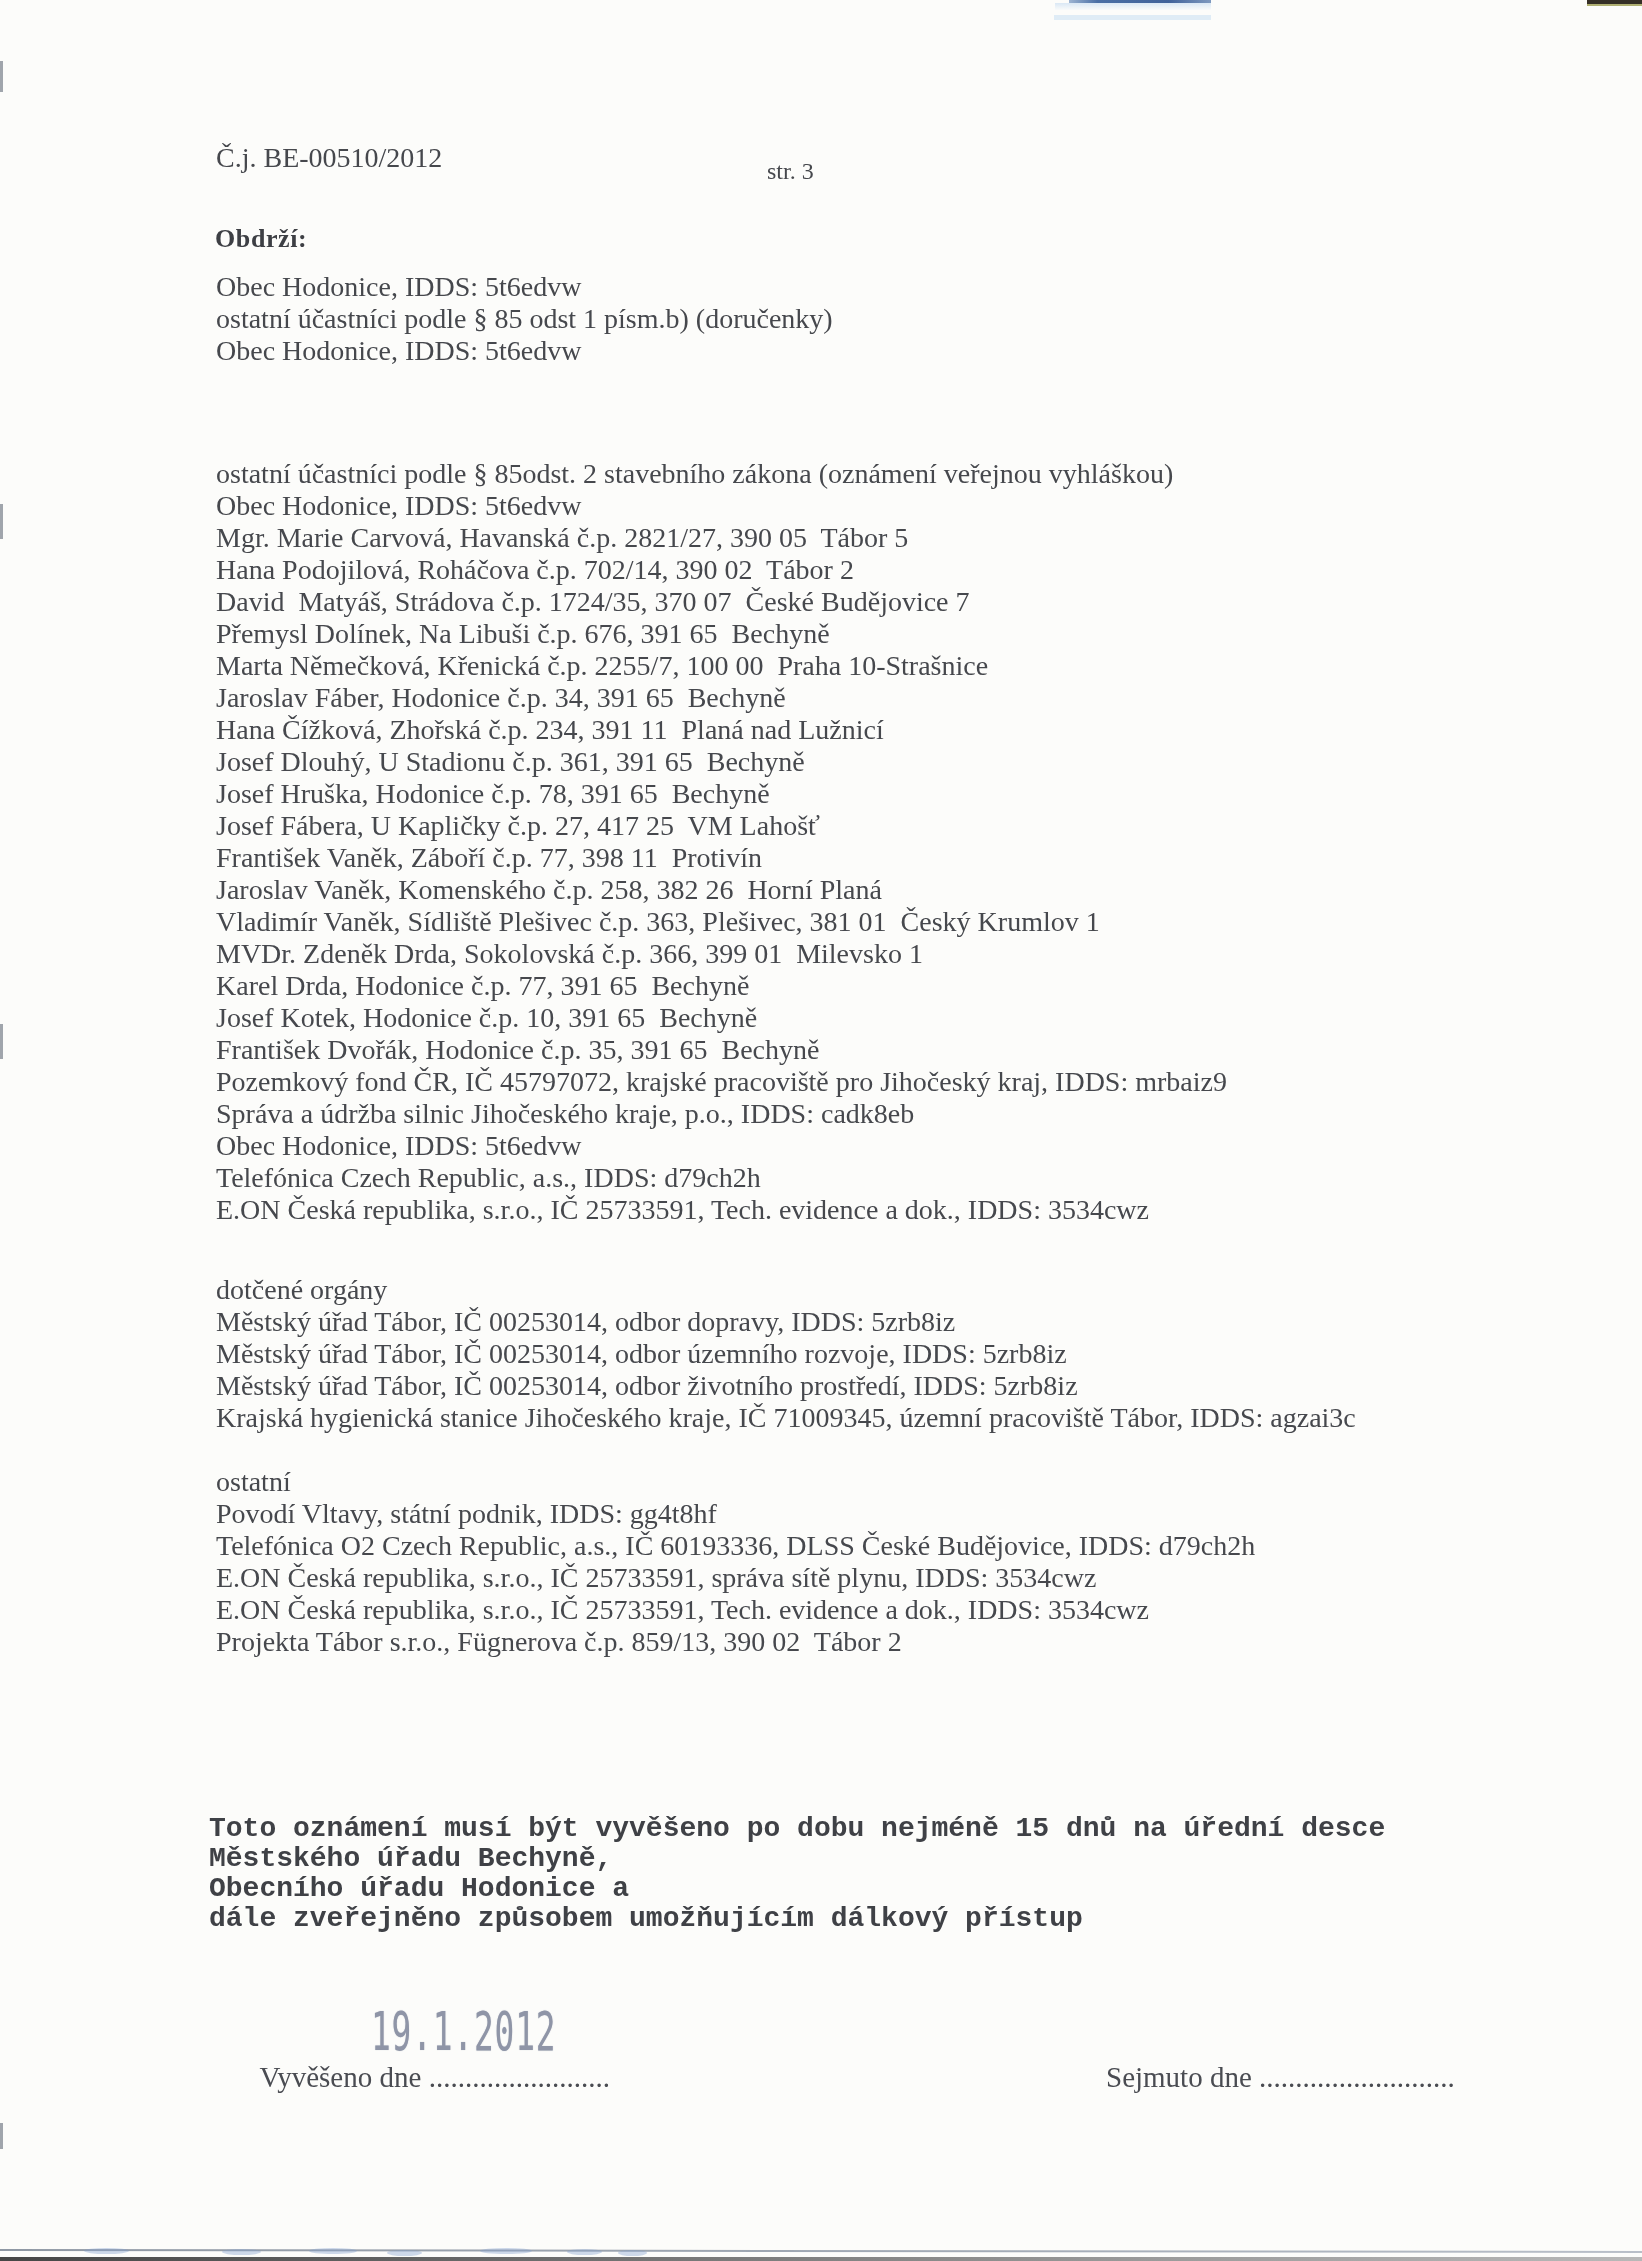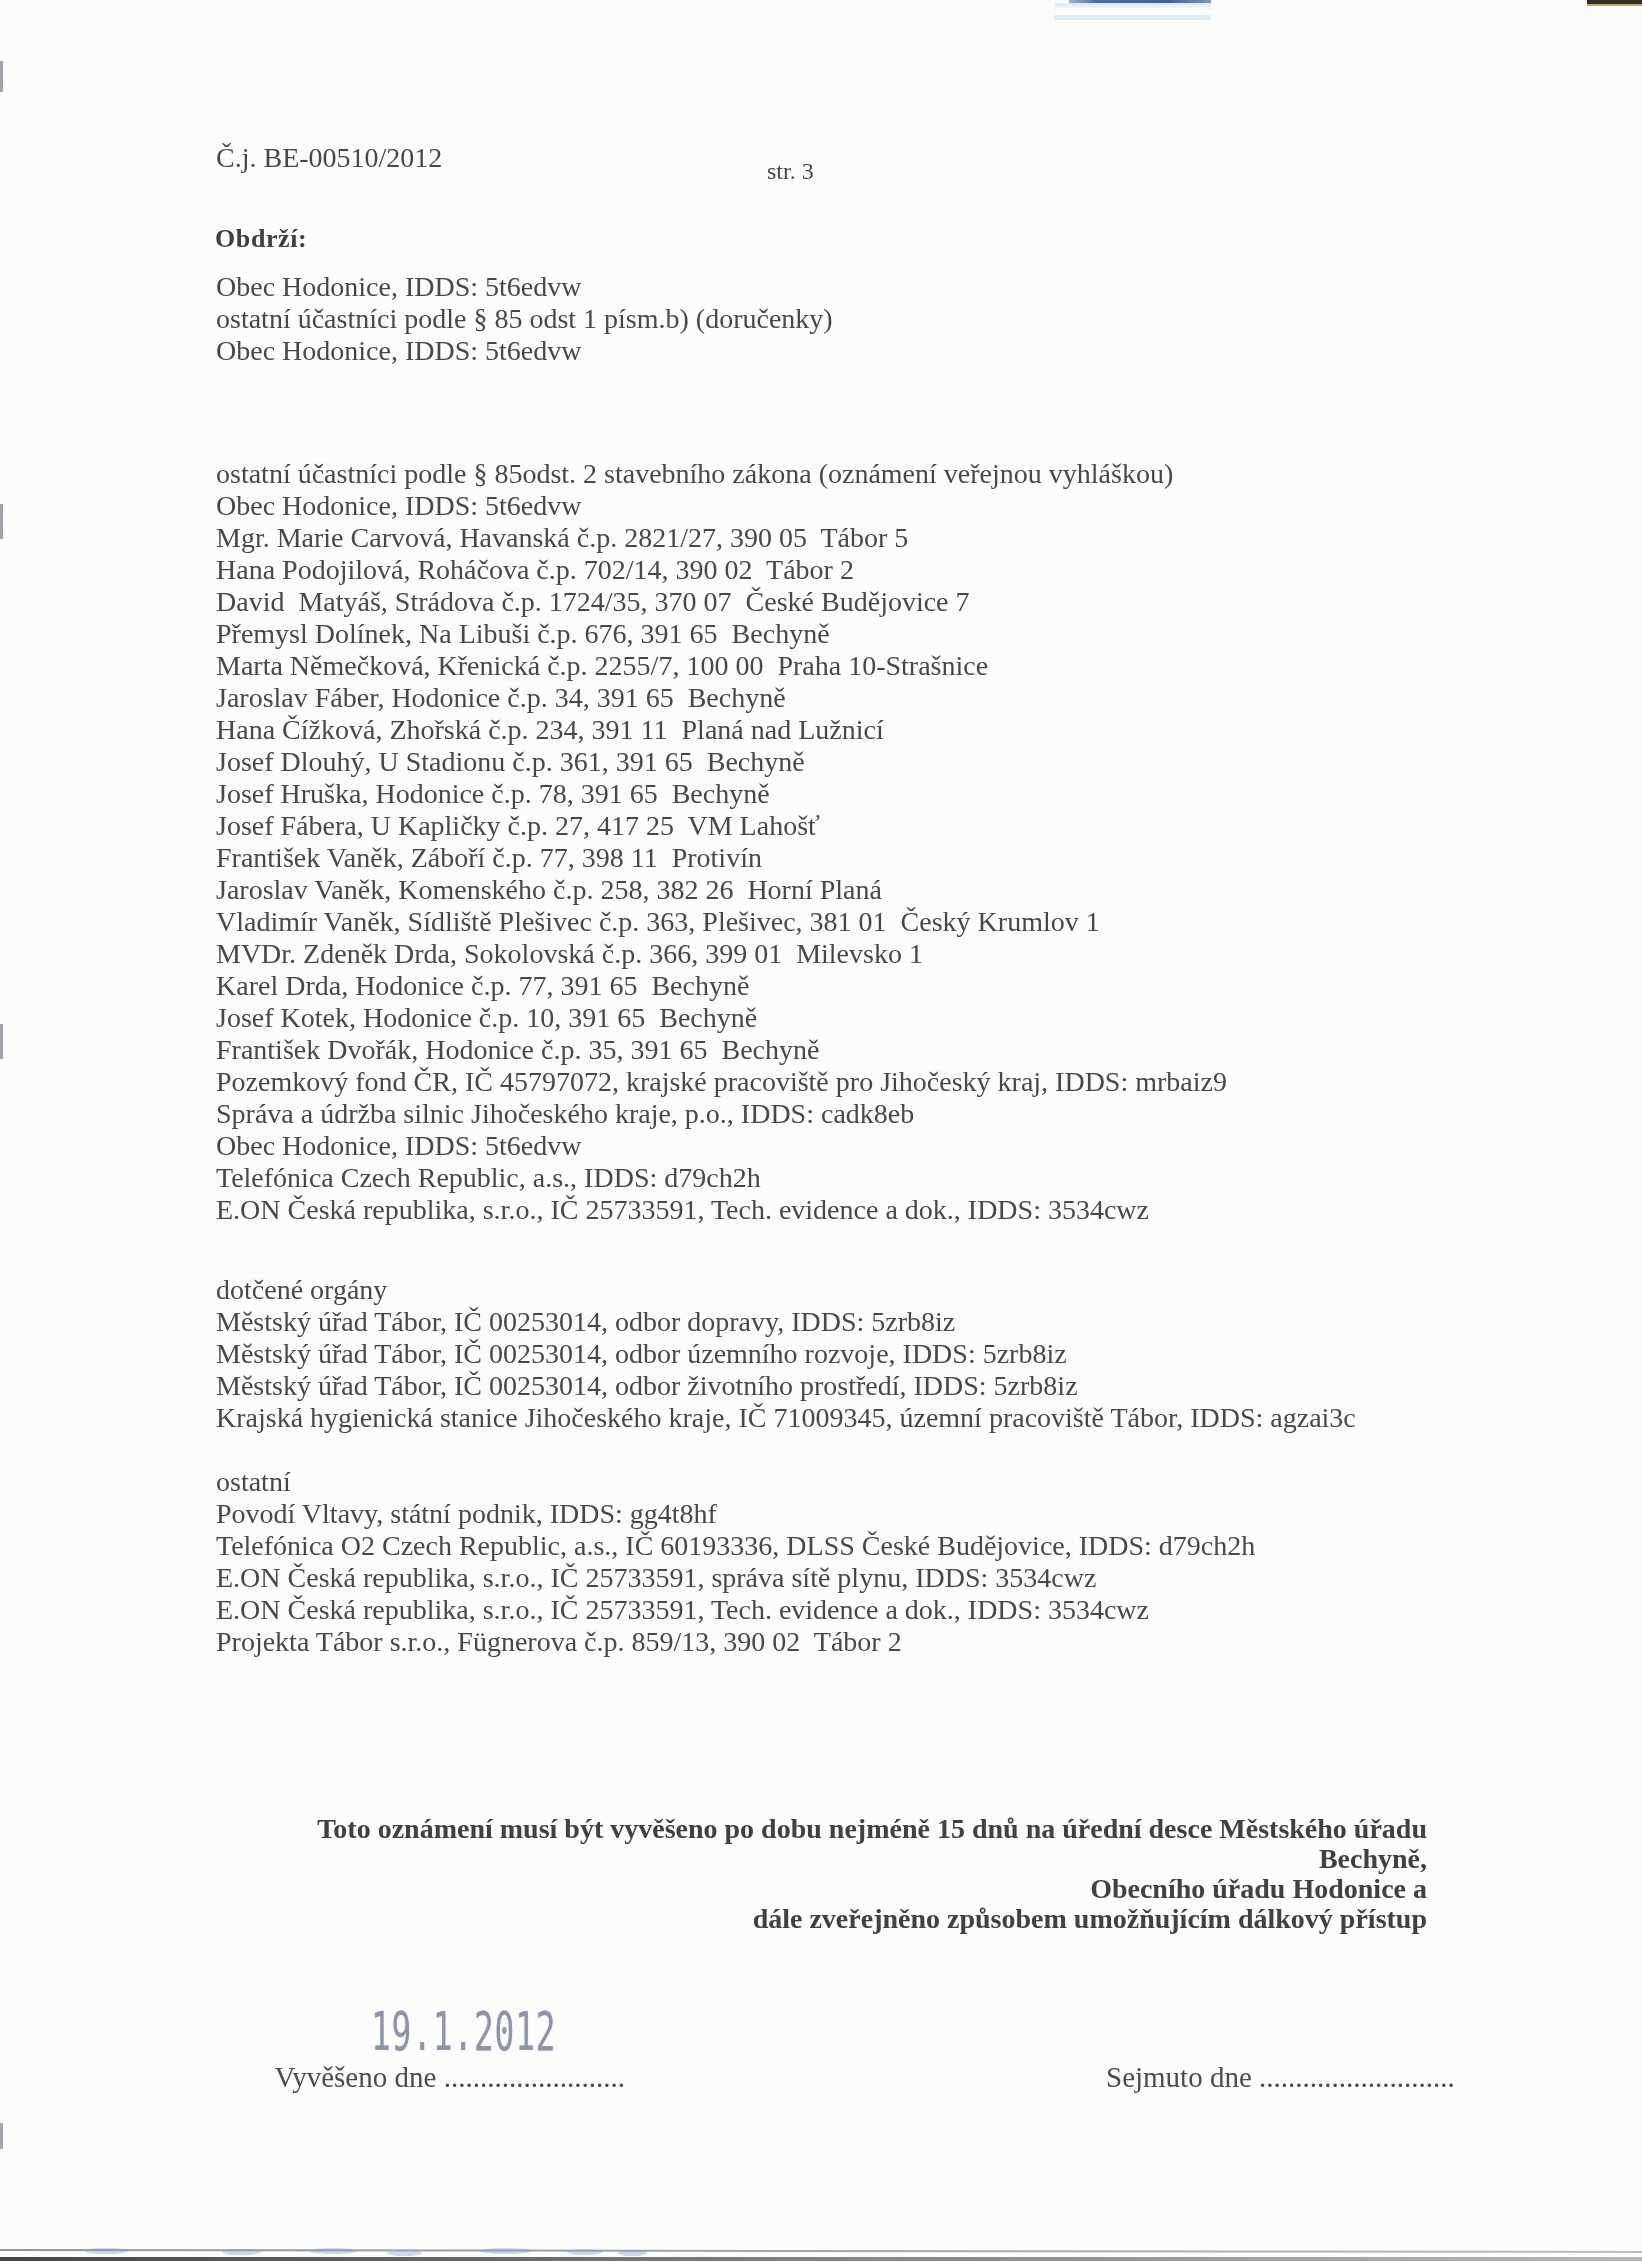--- a/index.html
+++ b/index.html
@@ -24,25 +24,26 @@
   .doc-title {
     font-size: 26px;
     font-weight: bold;
     color: #3d3f44;
     letter-spacing: 0.6px;
   }
   .notice {
     left: 209px;
     top: 1814px;
     width: 1218px;
-    text-align: right;
+    text-align: left;
     font-weight: bold;
     font-size: 28px;
     line-height: 30px;
     color: #3f4146;
+    font-family: Liberation Mono, monospace;
   }
   .footer-line {
     font-size: 29px;
     white-space: pre;
     color: #4a4c52;
   }
   .date-stamp {
     left: 371px;
     top: 2001px;
     font-family: "DejaVu Sans Mono", monospace;
@@ -115,21 +116,21 @@
   <div class="abs body-text" style="left:216px; top:1274px;"><div class="line">dotčené orgány</div><div class="line">Městský úřad Tábor, IČ 00253014, odbor dopravy, IDDS: 5zrb8iz</div><div class="line">Městský úřad Tábor, IČ 00253014, odbor územního rozvoje, IDDS: 5zrb8iz</div><div class="line">Městský úřad Tábor, IČ 00253014, odbor životního prostředí, IDDS: 5zrb8iz</div><div class="line">Krajská hygienická stanice Jihočeského kraje, IČ 71009345, územní pracoviště Tábor, IDDS: agzai3c</div></div>
 
   <div class="abs body-text" style="left:216px; top:1466px;"><div class="line">ostatní</div><div class="line">Povodí Vltavy, státní podnik, IDDS: gg4t8hf</div><div class="line">Telefónica O2 Czech Republic, a.s., IČ 60193336, DLSS České Budějovice, IDDS: d79ch2h</div><div class="line">E.ON Česká republika, s.r.o., IČ 25733591, správa sítě plynu, IDDS: 3534cwz</div><div class="line">E.ON Česká republika, s.r.o., IČ 25733591, Tech. evidence a dok., IDDS: 3534cwz</div><div class="line">Projekta Tábor s.r.o., Fügnerova č.p. 859/13, 390 02  Tábor 2</div></div>
 
   <div class="abs notice">
     <div>Toto oznámení musí být vyvěšeno po dobu nejméně 15 dnů na úřední desce Městského úřadu Bechyně,</div>
     <div>Obecního úřadu Hodonice a</div>
     <div>dále zveřejněno způsobem umožňujícím dálkový přístup</div>
   </div>
 
-  <div class="abs footer-line" style="left:246px; top:2028px;">
+  <div class="abs footer-line" style="left:231px; top:2028px;">
     <span>Vyvěšeno dne </span><span>.........................</span>
   </div>
 
   <div class="abs date-stamp">19.1.2012</div>
 
   <div class="abs footer-line" style="left:1077px; top:2028px;text-align:right;">
     <span>Sejmuto dne </span><span>...........................</span>
   </div>
 
   <div class="abs art-top-bar"></div>

